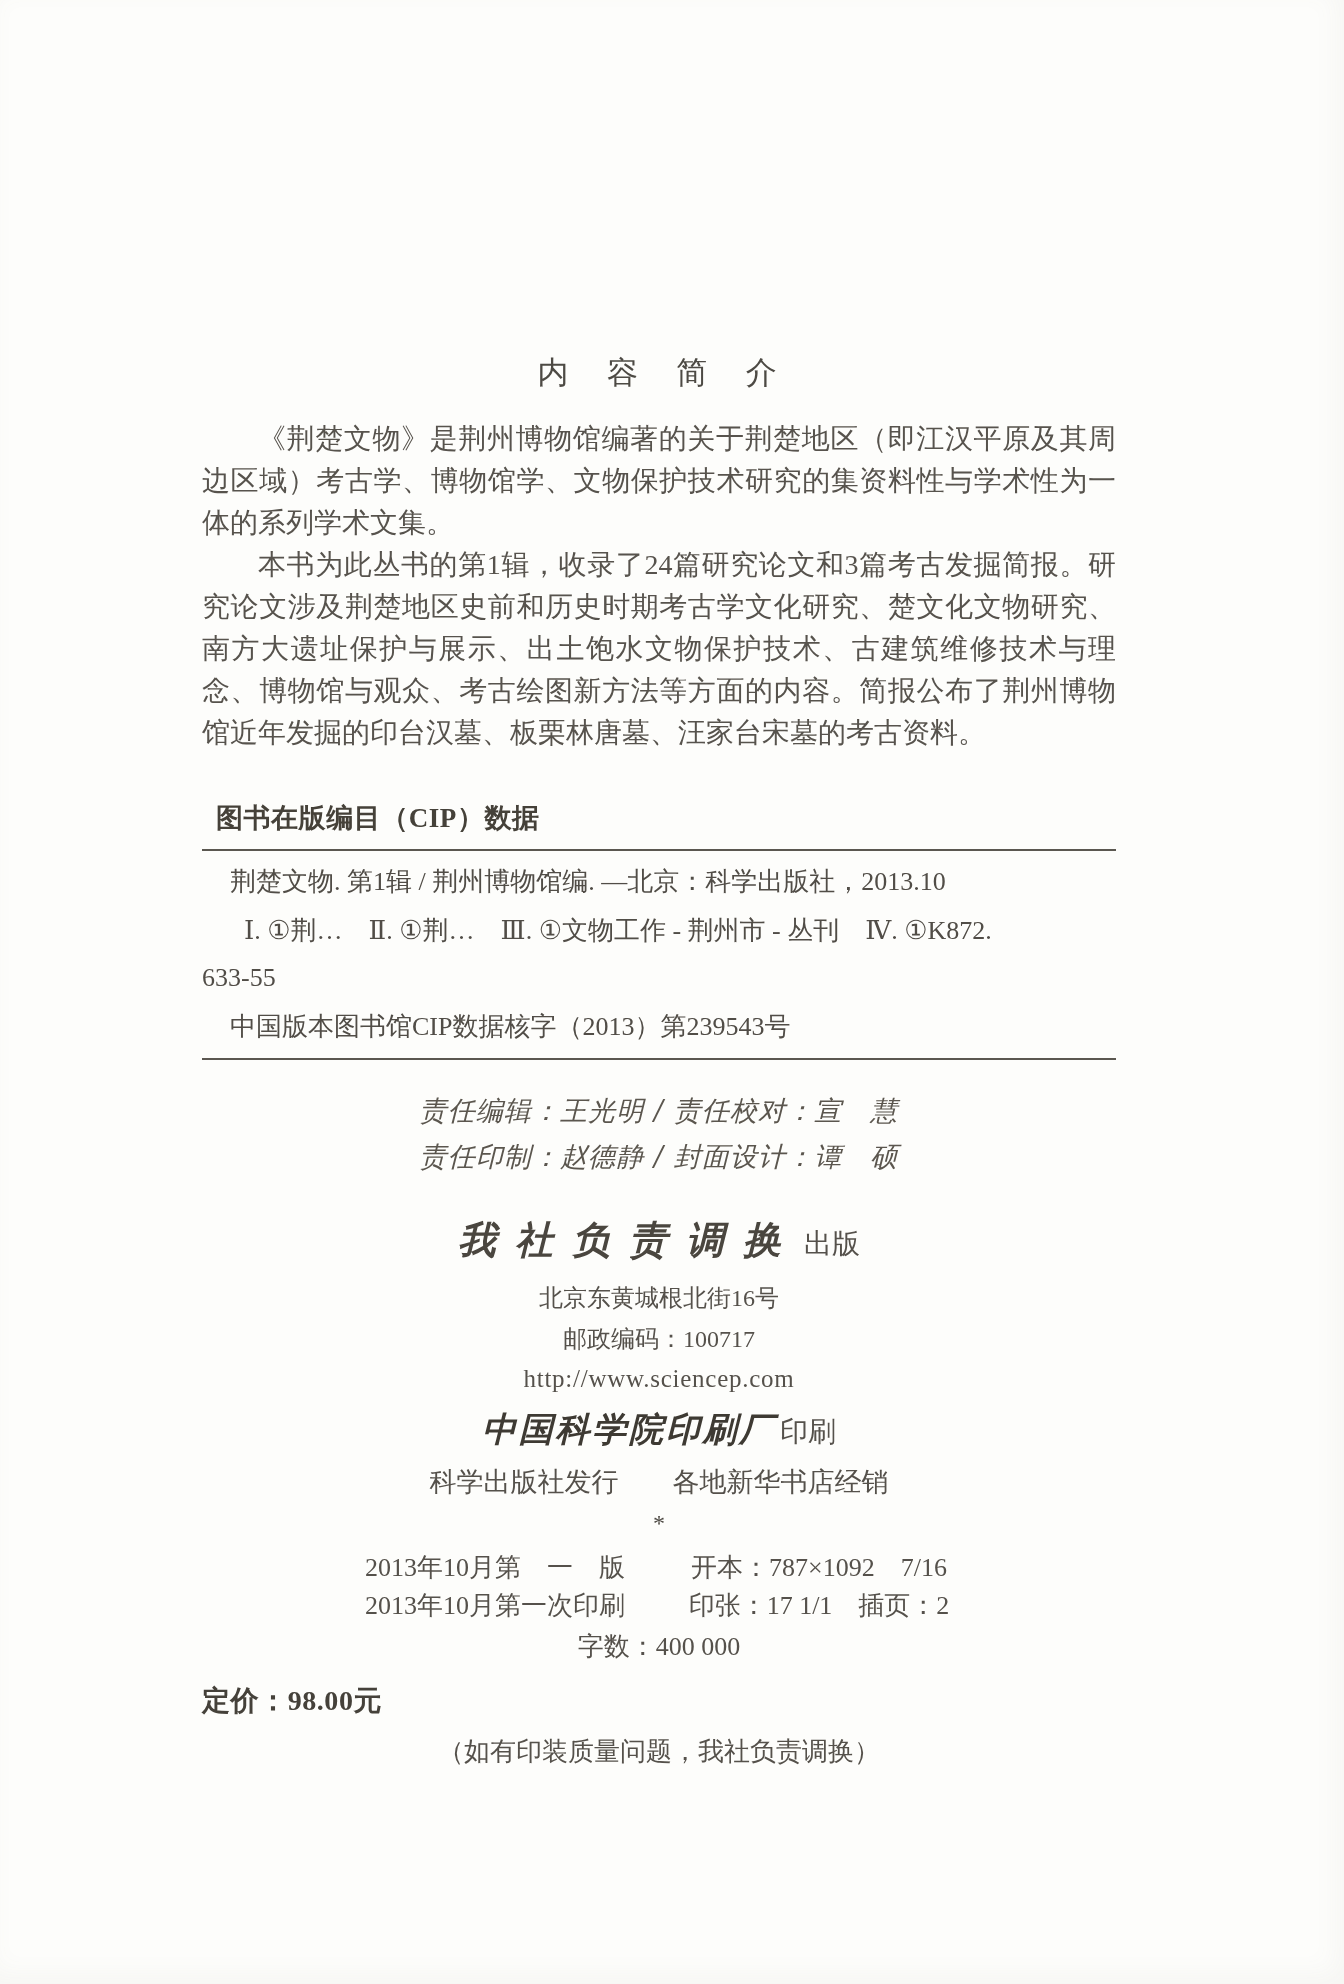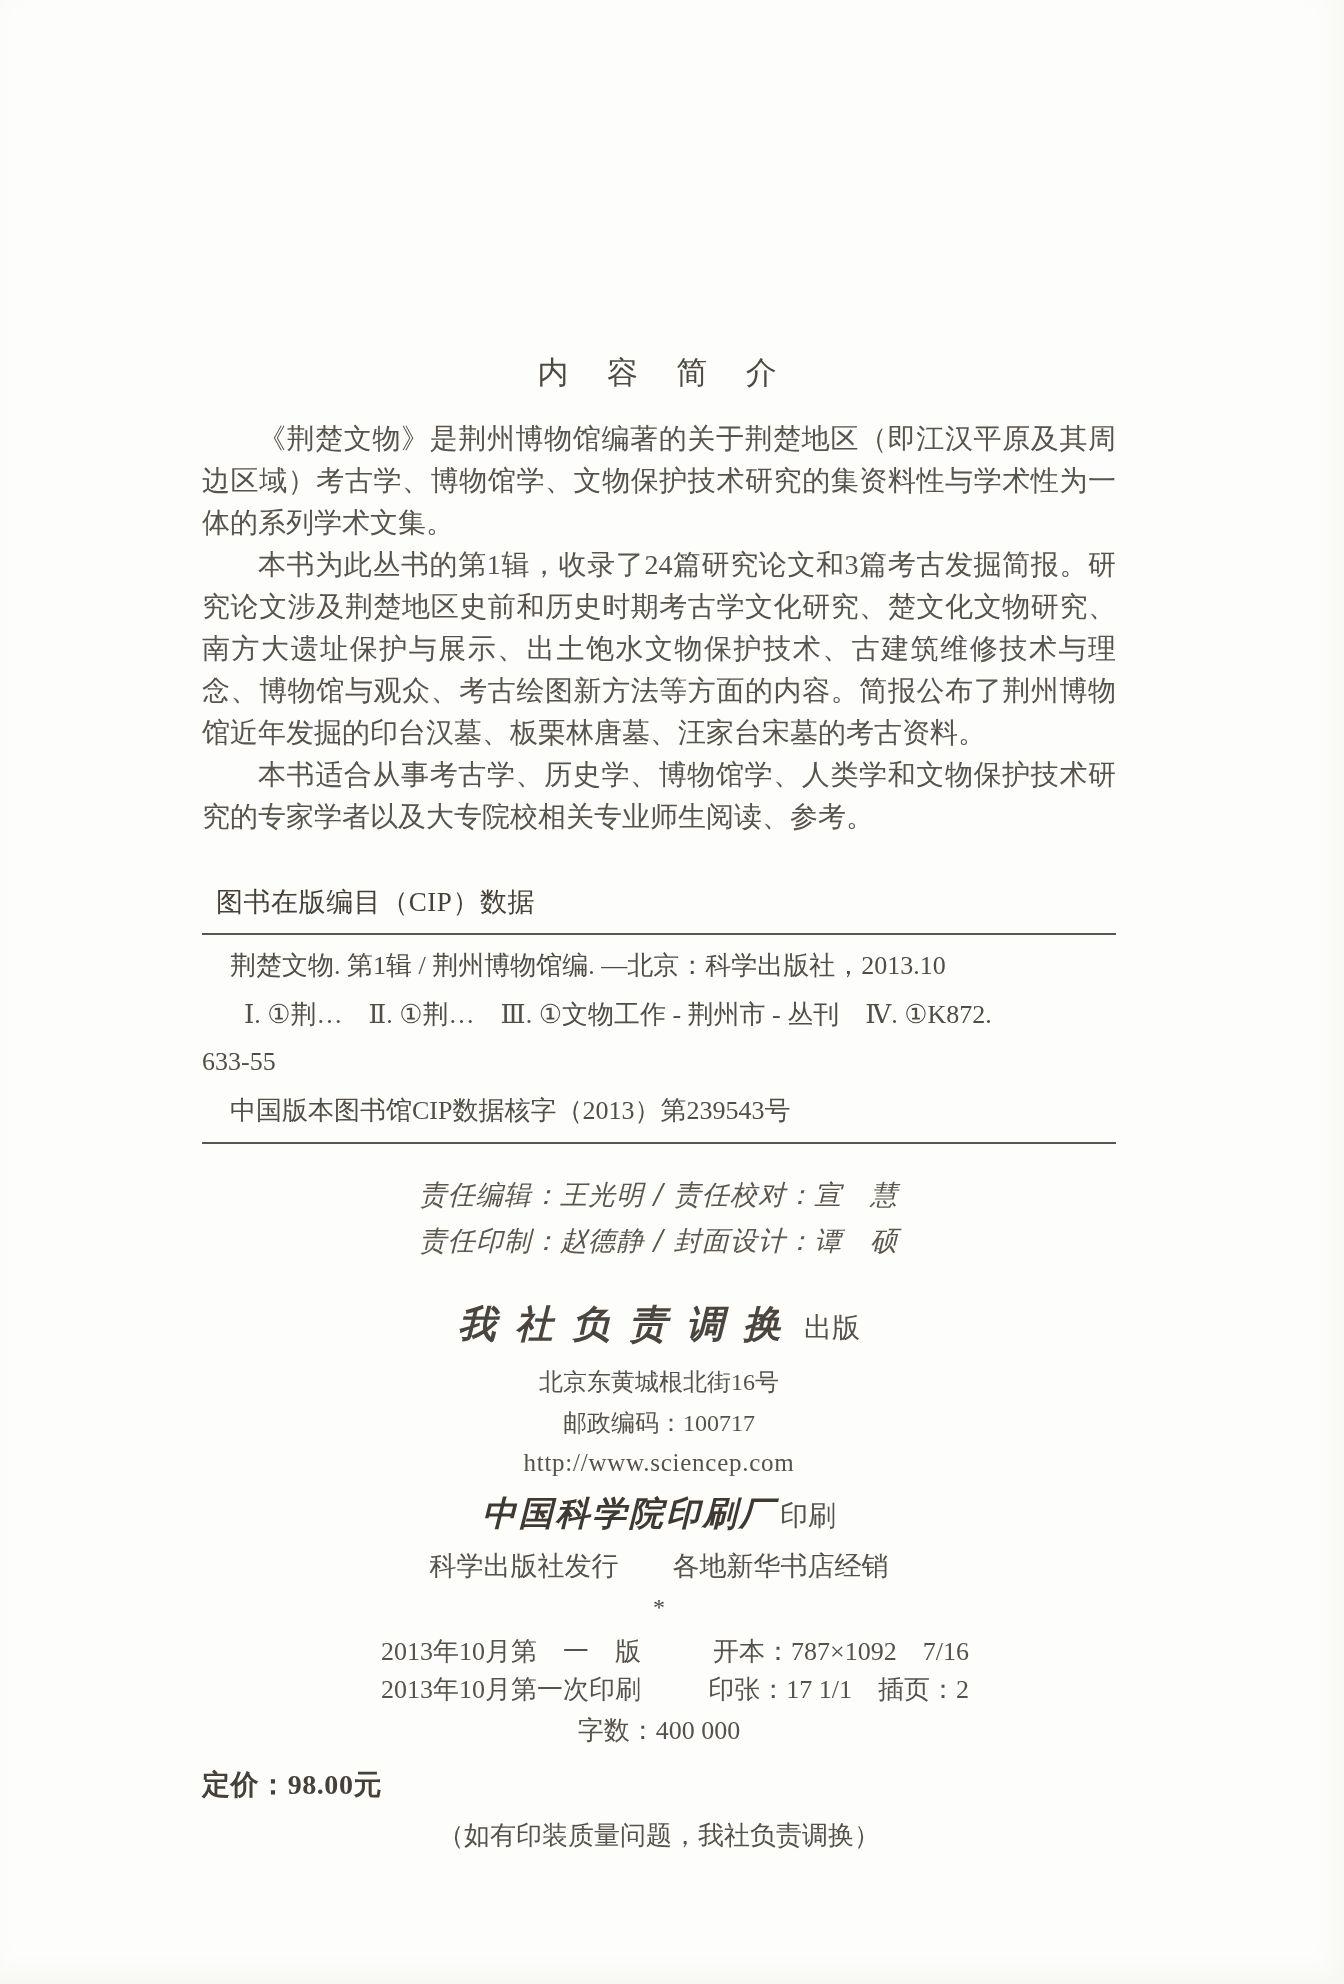--- a/index.html
+++ b/index.html
@@ -31,21 +31,21 @@
     margin-top: 24px;
     font-size: 28px;
     line-height: 42px;
     text-align: justify;
     color: #57534d;
   }
   .intro p { margin: 0; text-indent: 2em; }
 
   .cip { margin-top: 46px; font-size: 26px; color: #514d47; }
   .cip-header {
-    font-weight: normal;
+    font-weight: bold;
     font-size: 27px;
     color: #454139;
     padding-left: 14px;
     letter-spacing: 0.02em;
   }
   .rule {
     border: none;
     border-top: 2px solid #5b5750;
     margin: 13px 0 0 0;
     width: 100%;
@@ -99,21 +99,21 @@
 
   .colophon { color: #55514b; }
   .col-grid {
     margin: 12px auto 0 auto;
     display: grid;
     grid-template-columns: 292px 300px;
     column-gap: 28px;
     width: 620px;
     font-size: 26px;
     line-height: 38px;
-    text-align: right;
+    text-align: center;
   }
   .word-count { margin-top: 4px; text-align: center; font-size: 26px; }
   .price {
     margin-top: 18px;
     text-align: left;
     font-size: 28px;
     font-weight: bold;
     color: #45413a;
     letter-spacing: 0.02em;
   }
@@ -122,21 +122,20 @@
 </head>
 <body>
 
 <div class="column">
 
   <h1 class="section-title">内　容　简　介</h1>
 
   <div class="intro">
     <p>《荆楚文物》是荆州博物馆编著的关于荆楚地区（即江汉平原及其周边区域）考古学、博物馆学、文物保护技术研究的集资料性与学术性为一体的系列学术文集。</p>
     <p>本书为此丛书的第1辑，收录了24篇研究论文和3篇考古发掘简报。研究论文涉及荆楚地区史前和历史时期考古学文化研究、楚文化文物研究、南方大遗址保护与展示、出土饱水文物保护技术、古建筑维修技术与理念、博物馆与观众、考古绘图新方法等方面的内容。简报公布了荆州博物馆近年发掘的印台汉墓、板栗林唐墓、汪家台宋墓的考古资料。</p>
-    <p>本书适合从事考古学、历史学、博物馆学、人类学和文物保护技术研究的专家学者以及大专院校相关专业师生阅读、参考。</p>
   </div>
 
   <div class="cip">
     <div class="cip-header">图书在版编目（CIP）数据</div>
     <hr class="rule top">
     <div class="cip-line m14 indent1">荆楚文物. 第1辑 / 荆州博物馆编. —北京：科学出版社，2013.10</div>
     <div class="cip-line m16 indent2">Ⅰ. ①荆…　Ⅱ. ①荆…　Ⅲ. ①文物工作 - 荆州市 - 丛刊　Ⅳ. ①K872.</div>
     <div class="cip-line m14 indent0">633-55</div>
     <div class="cip-line m16 indent1">中国版本图书馆CIP数据核字（2013）第239543号</div>
     <hr class="rule bottom">

